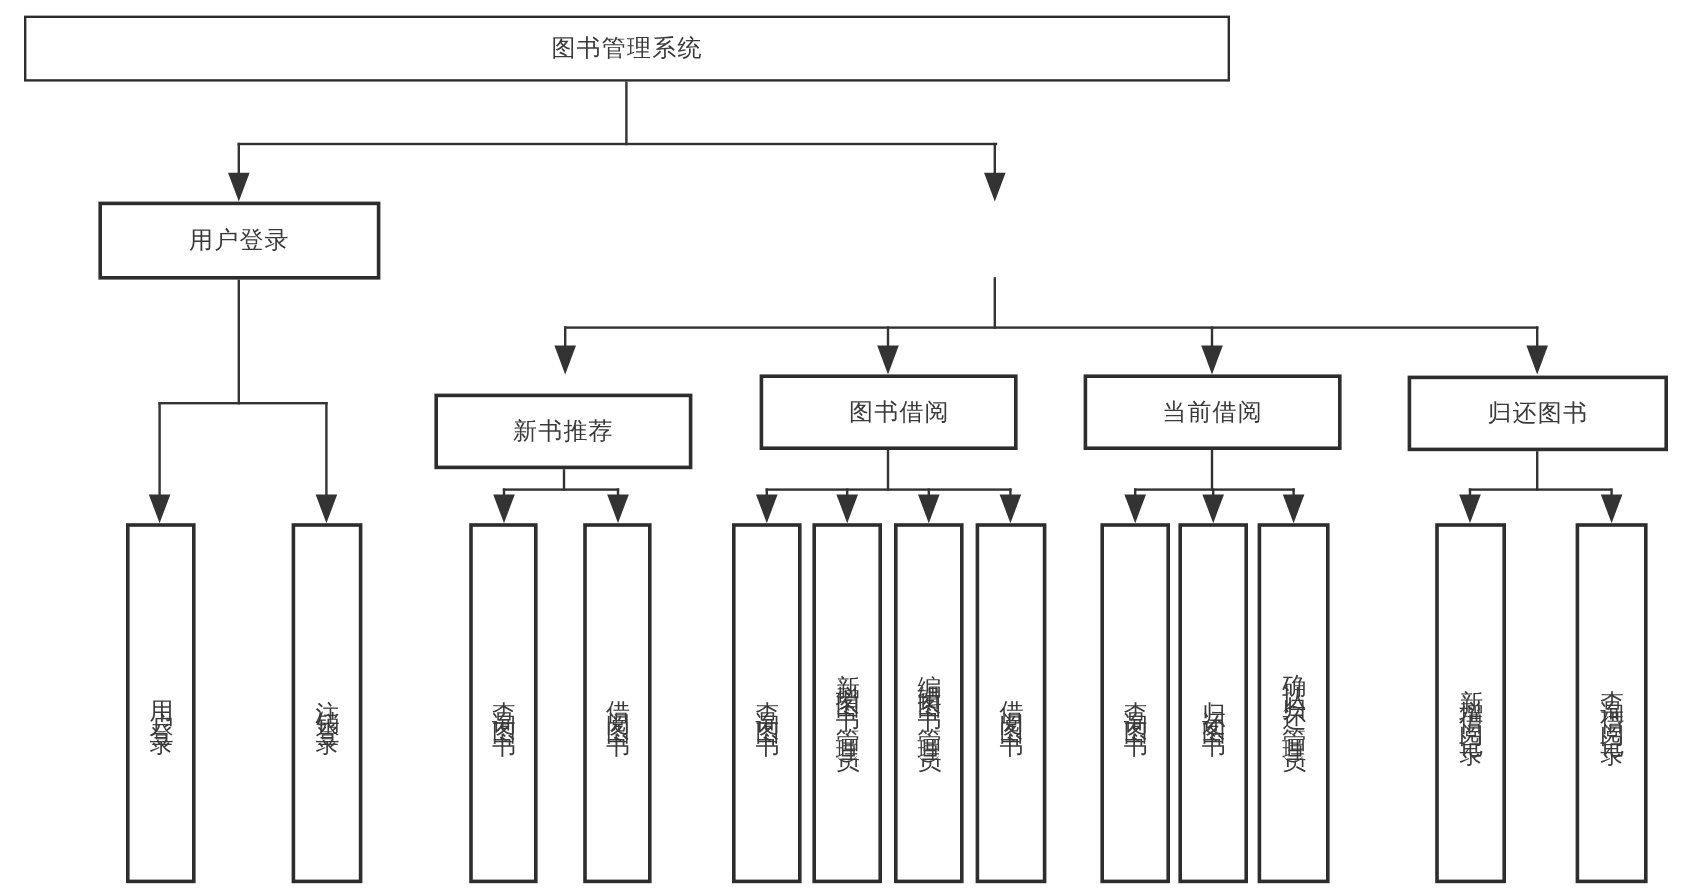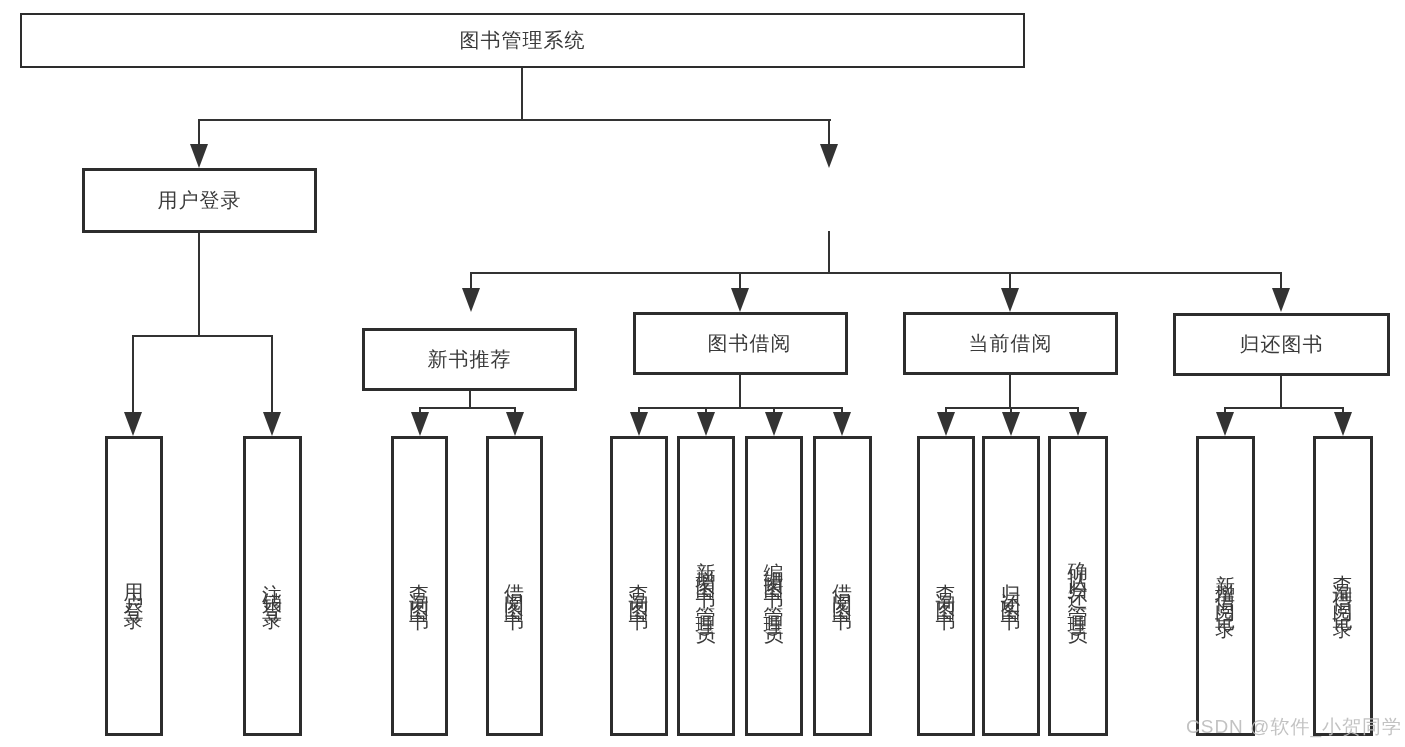--- a/index.html
+++ b/index.html
@@ -158,15 +158,14 @@
     <span class="vtext">确认归还（管理员）</span>
   </div>
 
   <div class="vbox" style="left:1196px;top:436px;width:59px;height:300px;">
     <span class="vtext">新增借阅记录</span>
   </div>
   <div class="vbox" style="left:1313px;top:436px;width:60px;height:300px;">
     <span class="vtext">查询借阅记录</span>
   </div>
 
-  <div class="watermark">CSDN @软件_小贺同学</div>
 
 </div>
 
 </body></html>

